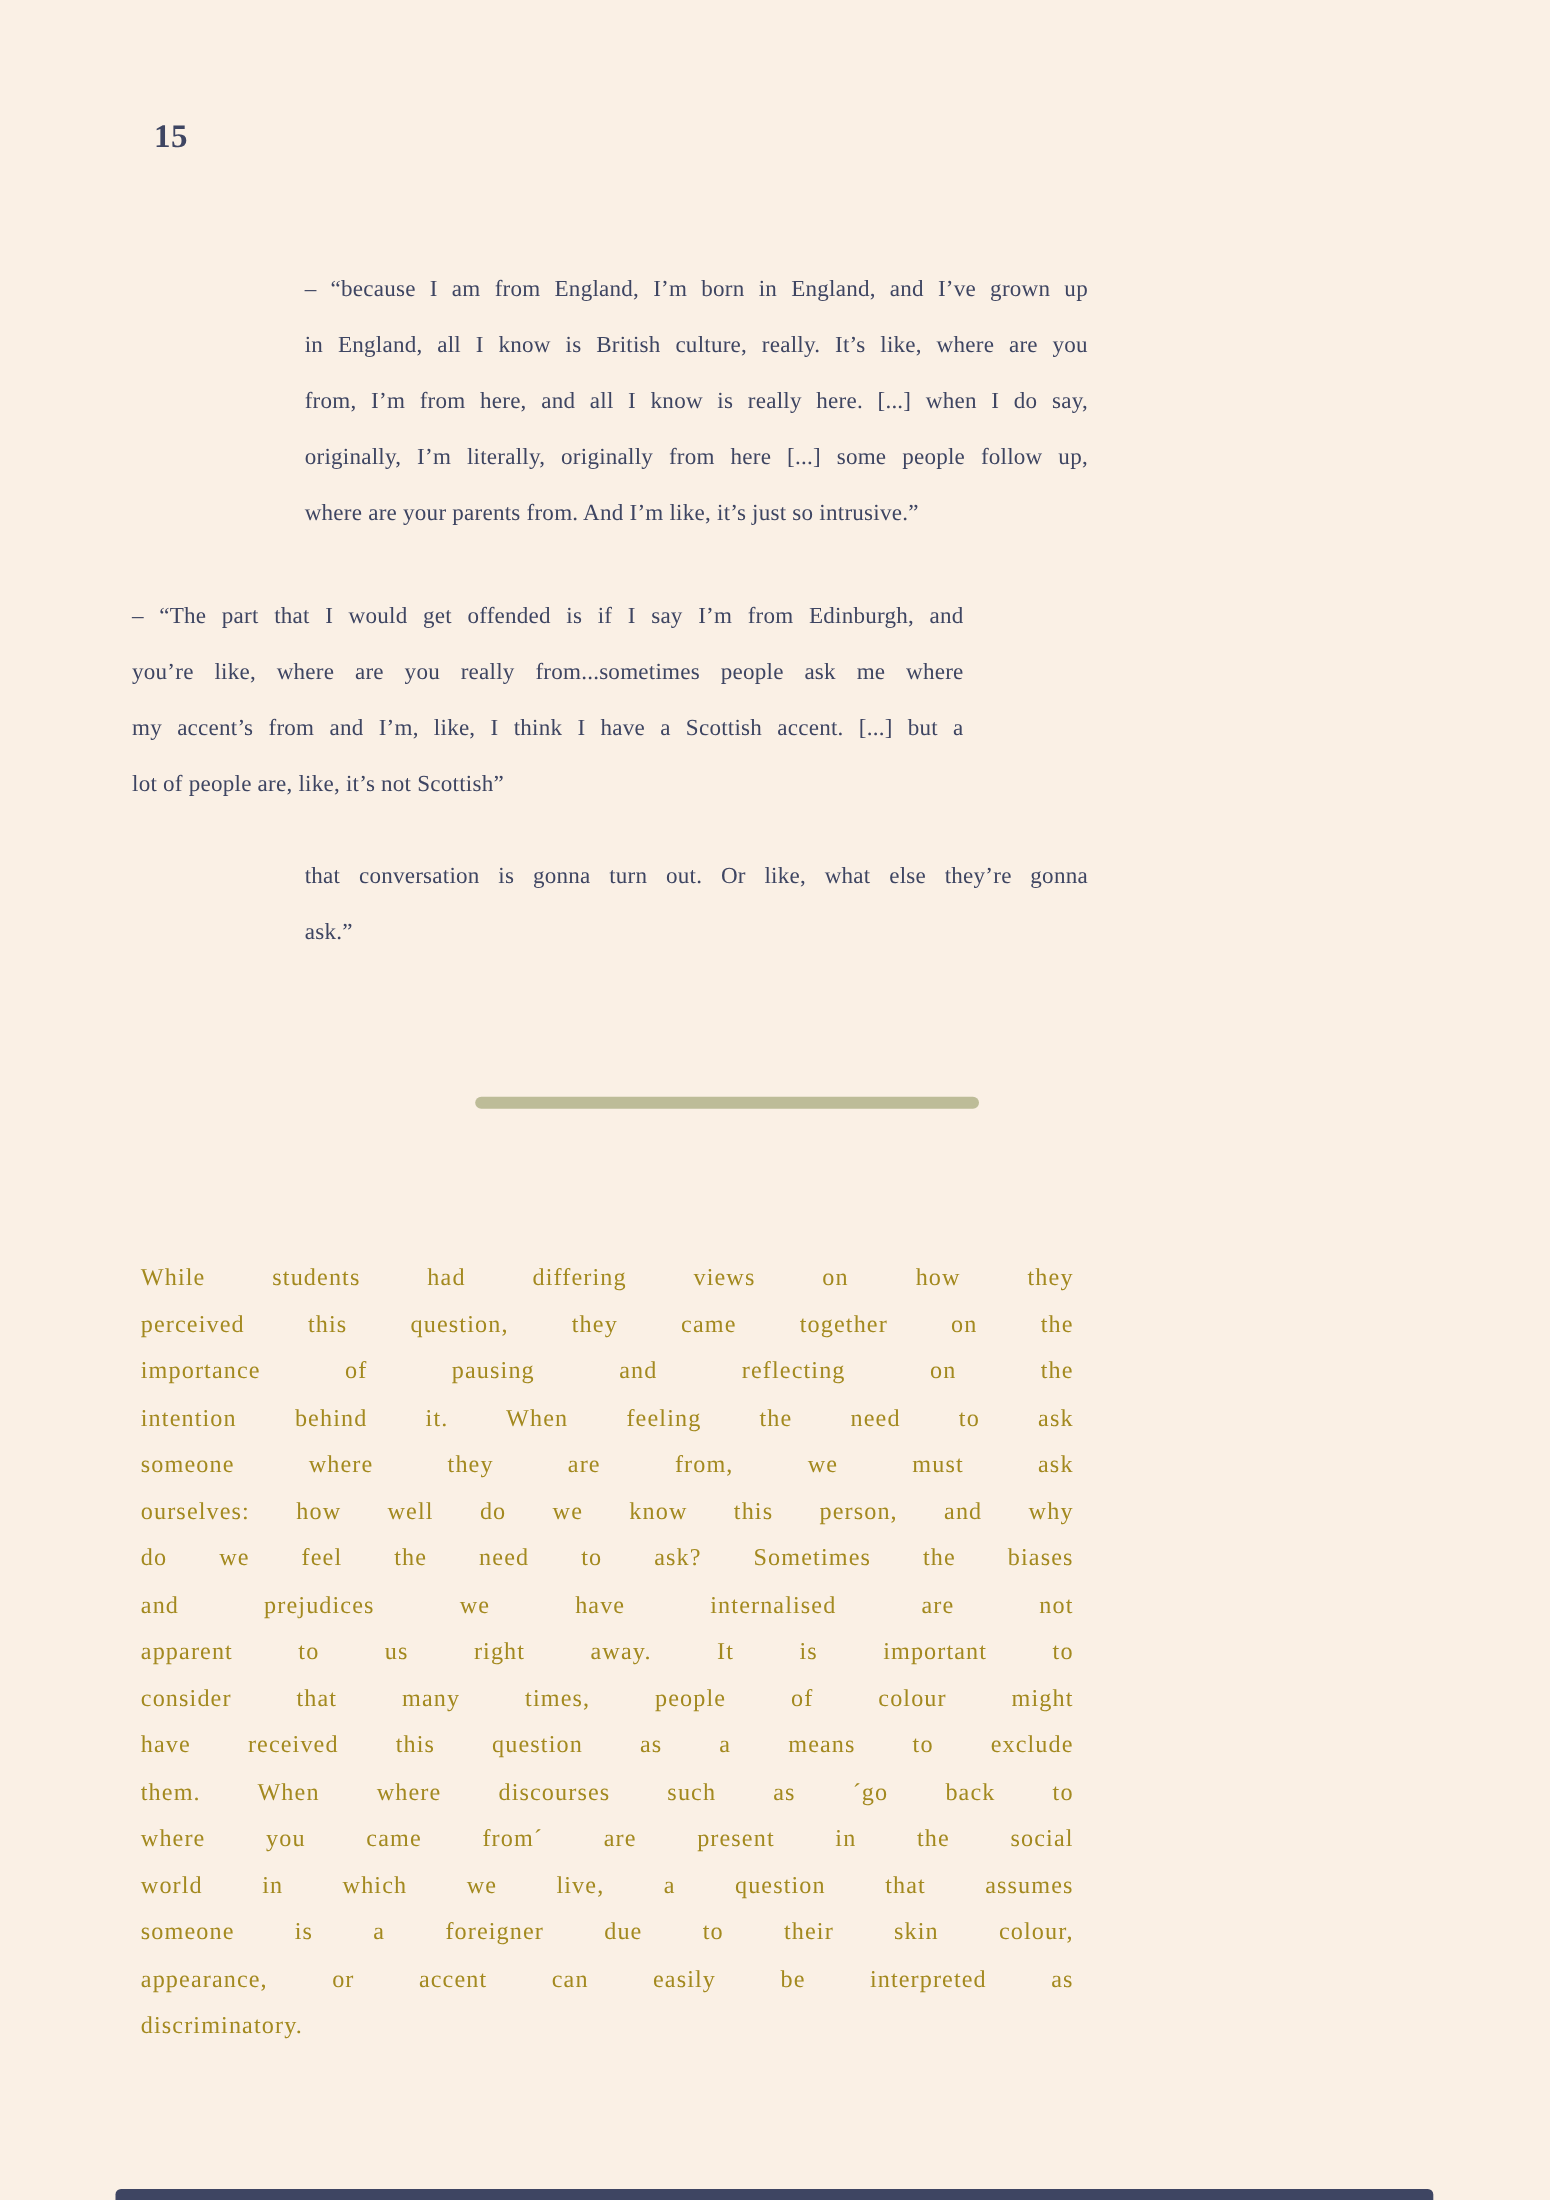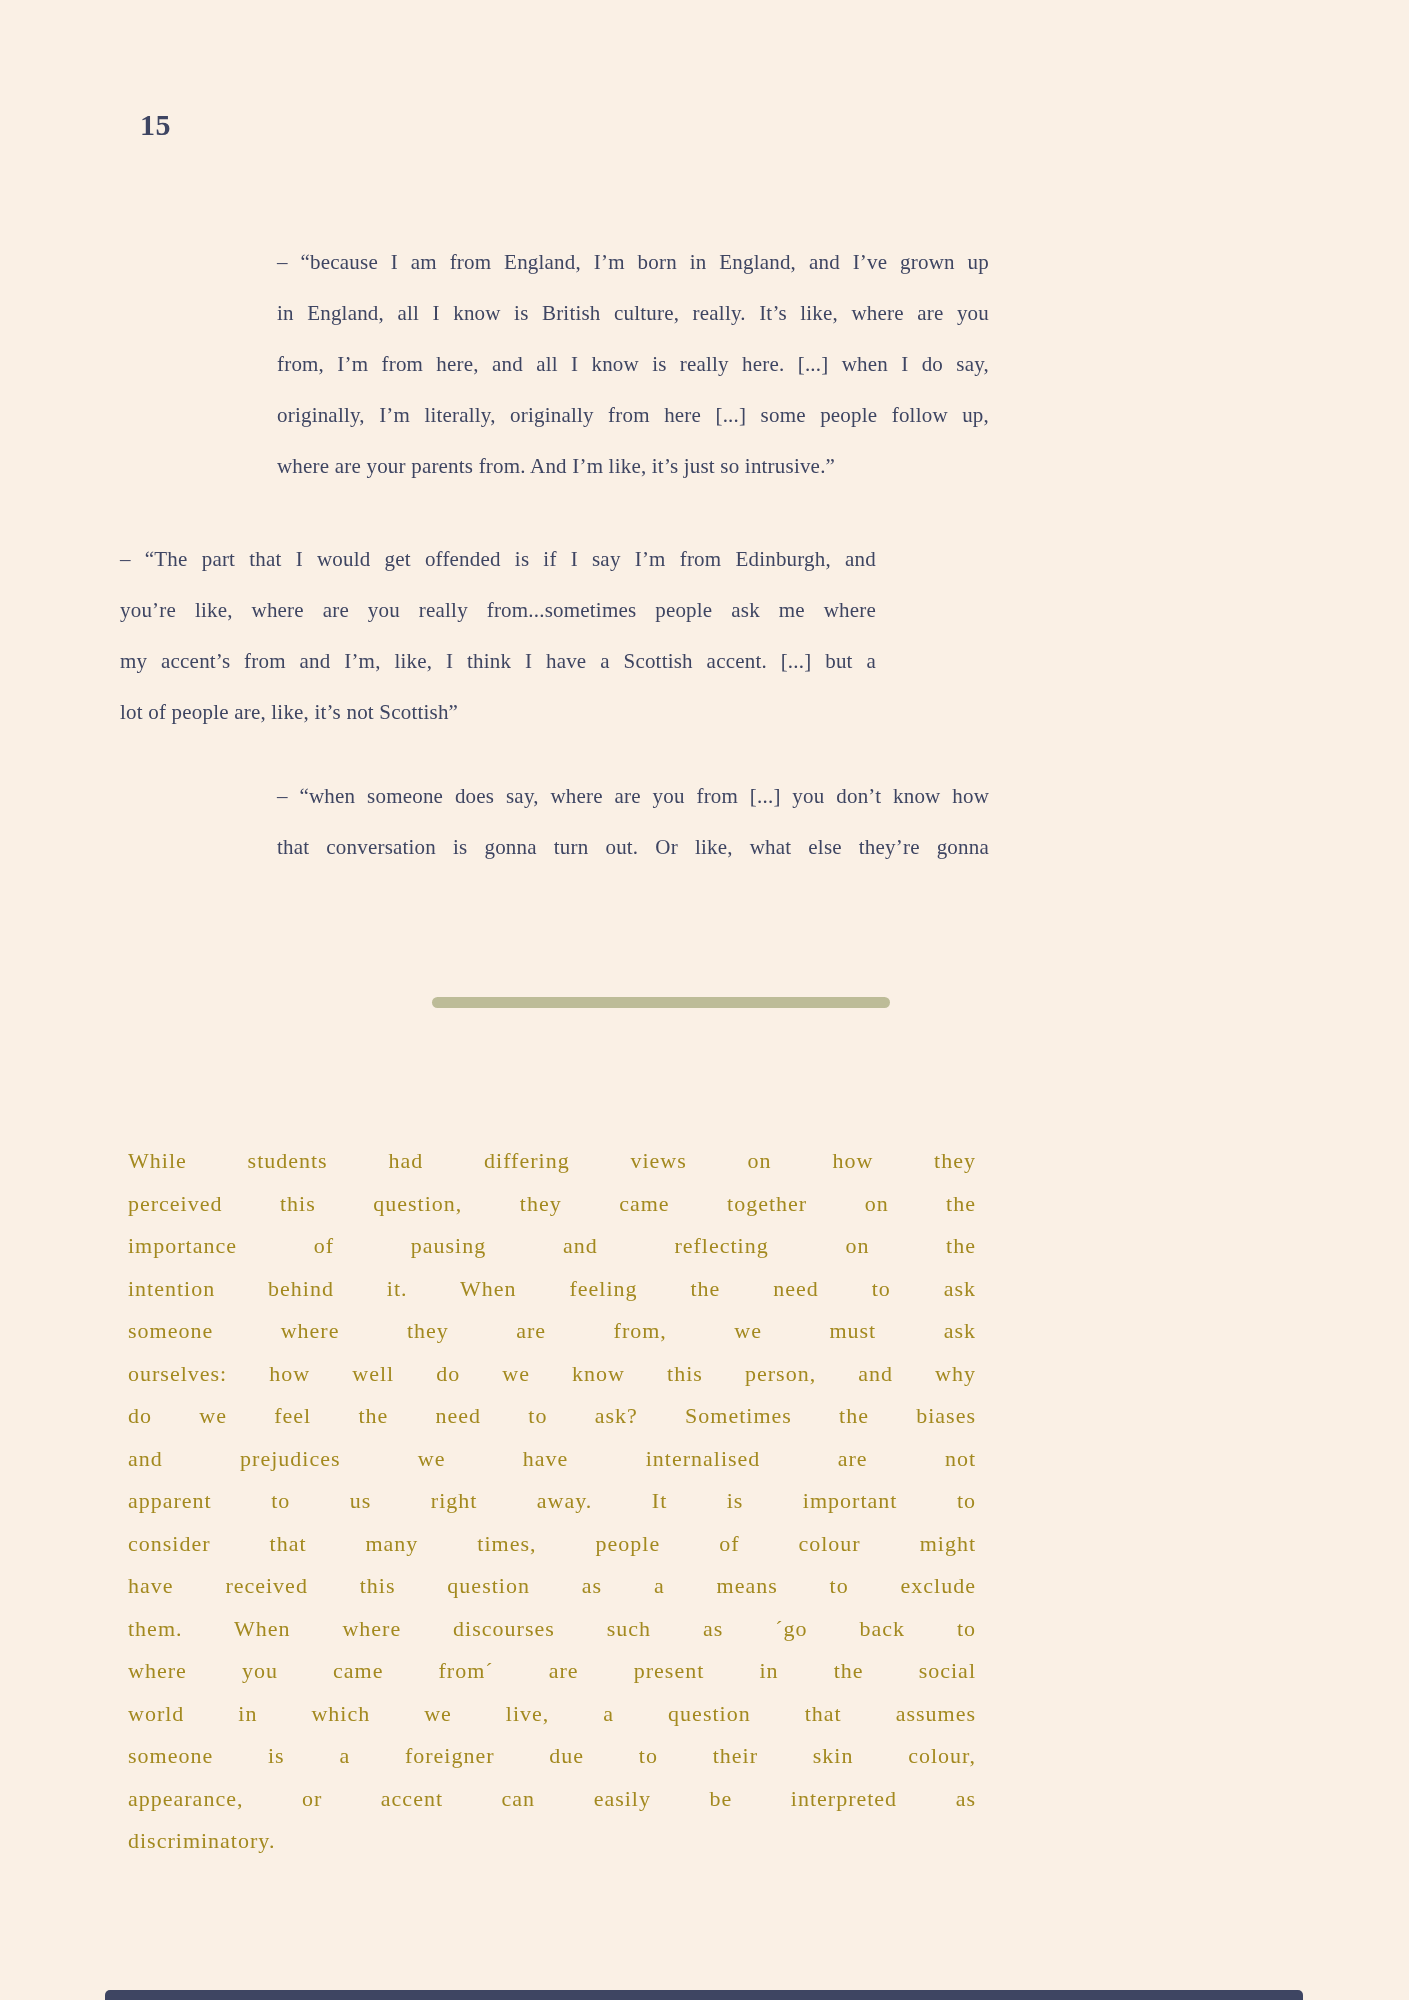--- a/index.html
+++ b/index.html
@@ -88,22 +88,22 @@
 
   <div class="quote quote-1">
       <div class="line">– “because I am from England, I’m born in England, and I’ve grown up</div>
       <div class="line">in England, all I know is British culture, really. It’s like, where are you</div>
       <div class="line">from, I’m from here, and all I know is really here. [...] when I do say,</div>
       <div class="line">originally, I’m literally, originally from here [...] some people follow up,</div>
       <div class="line last">where are your parents from. And I’m like, it’s just so intrusive.”</div>
     </div>
 
   <div class="quote quote-3">
-      <div class="line">– “when someone does say, where are you from [...] you don’t know how</div>
       <div class="line">that conversation is gonna turn out. Or like, what else they’re gonna</div>
+      <div class="line last">ask.”</div>
     </div>
 
   <div class="divider"></div>
 
   <div class="para">
       <div class="line">While students had differing views on how they</div>
       <div class="line">perceived this question, they came together on the</div>
       <div class="line">importance of pausing and reflecting on the</div>
       <div class="line">intention behind it. When feeling the need to ask</div>
       <div class="line">someone where they are from, we must ask</div>

